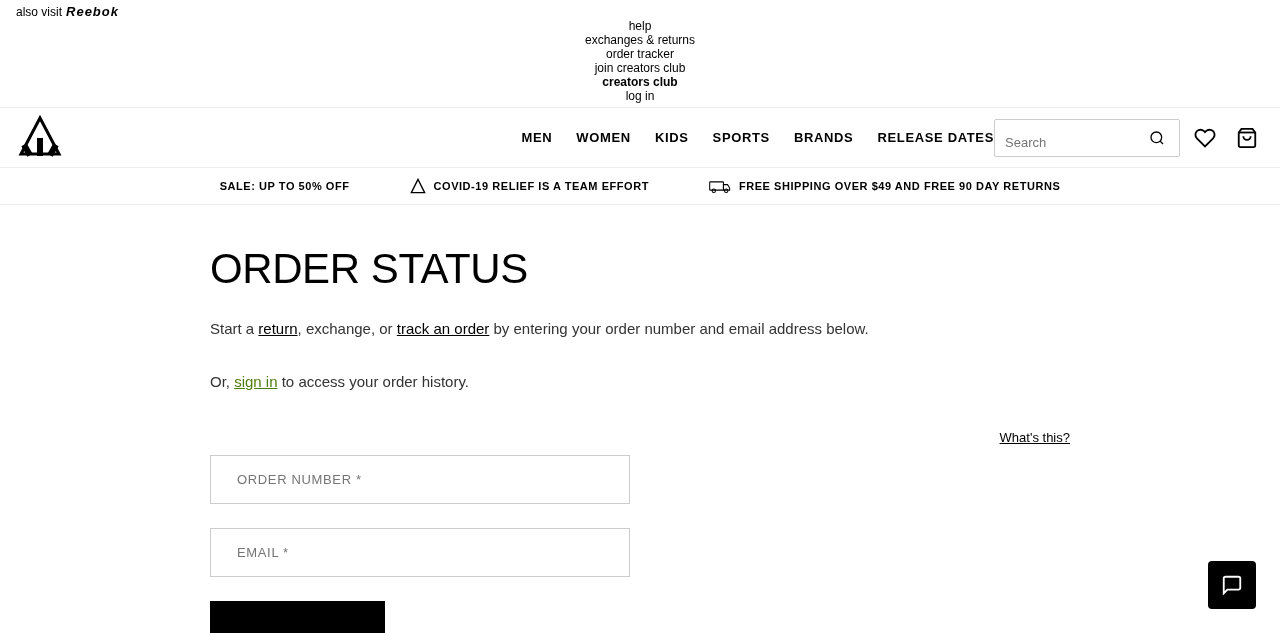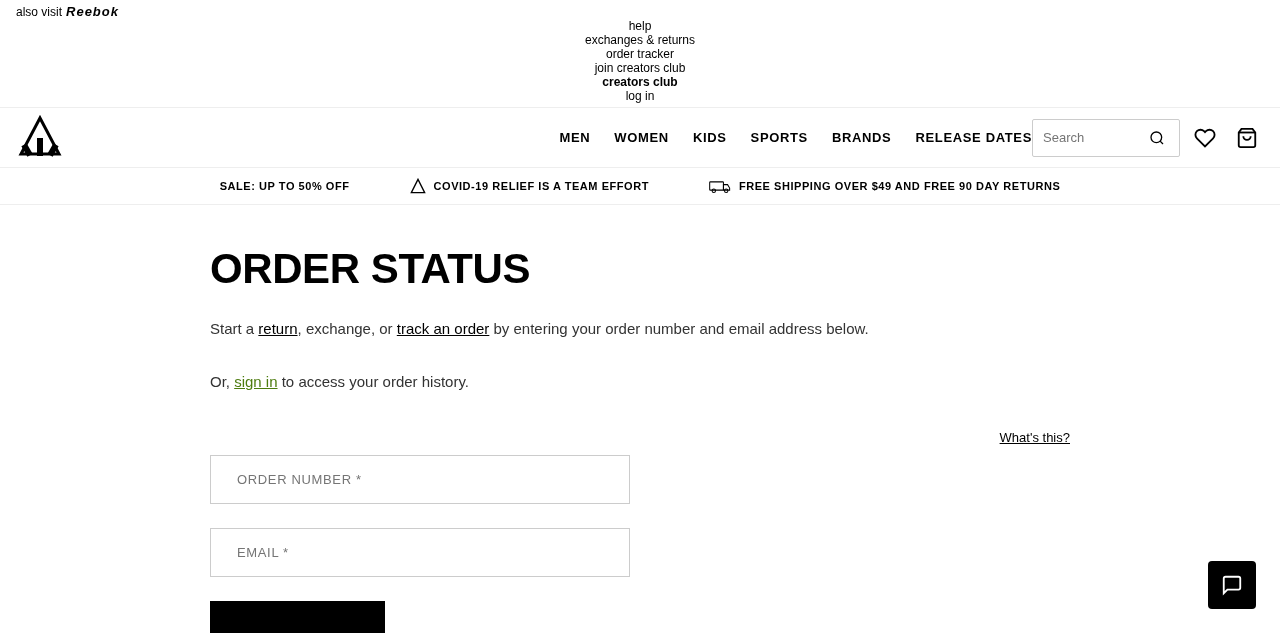--- a/index.html
+++ b/index.html
@@ -71,25 +71,25 @@
     }
 
     
     .header-actions {
       display: flex;
       align-items: center;
       gap: 8px;
     }
     .search-box {
       display: flex;
-      align-items: center;
+      align-items: flex-end;
       border: 1px solid #ccc;
       border-radius: 2px;
       padding: 6px 10px;
-      width: 148px;
+      width: 186px;
       gap: 6px;
     }
     .search-box input {
       border: none;
       outline: none;
       font-size: 13px;
       width: 100%;
       color: #999;
     }
     .search-icon-btn {
@@ -131,21 +131,21 @@
 
     
     .main-content {
       max-width: 900px;
       margin: 0 auto;
       padding: 40px 20px;
     }
 
     .page-title {
       font-size: 42px;
-      font-weight: 700;
+      font-weight: 400;
       text-transform: uppercase;
       letter-spacing: -0.01em;
       margin-bottom: 24px;
     }
 
     .description-text {
       font-size: 15px;
       line-height: 1.6;
       color: #333;
       margin-bottom: 32px;

